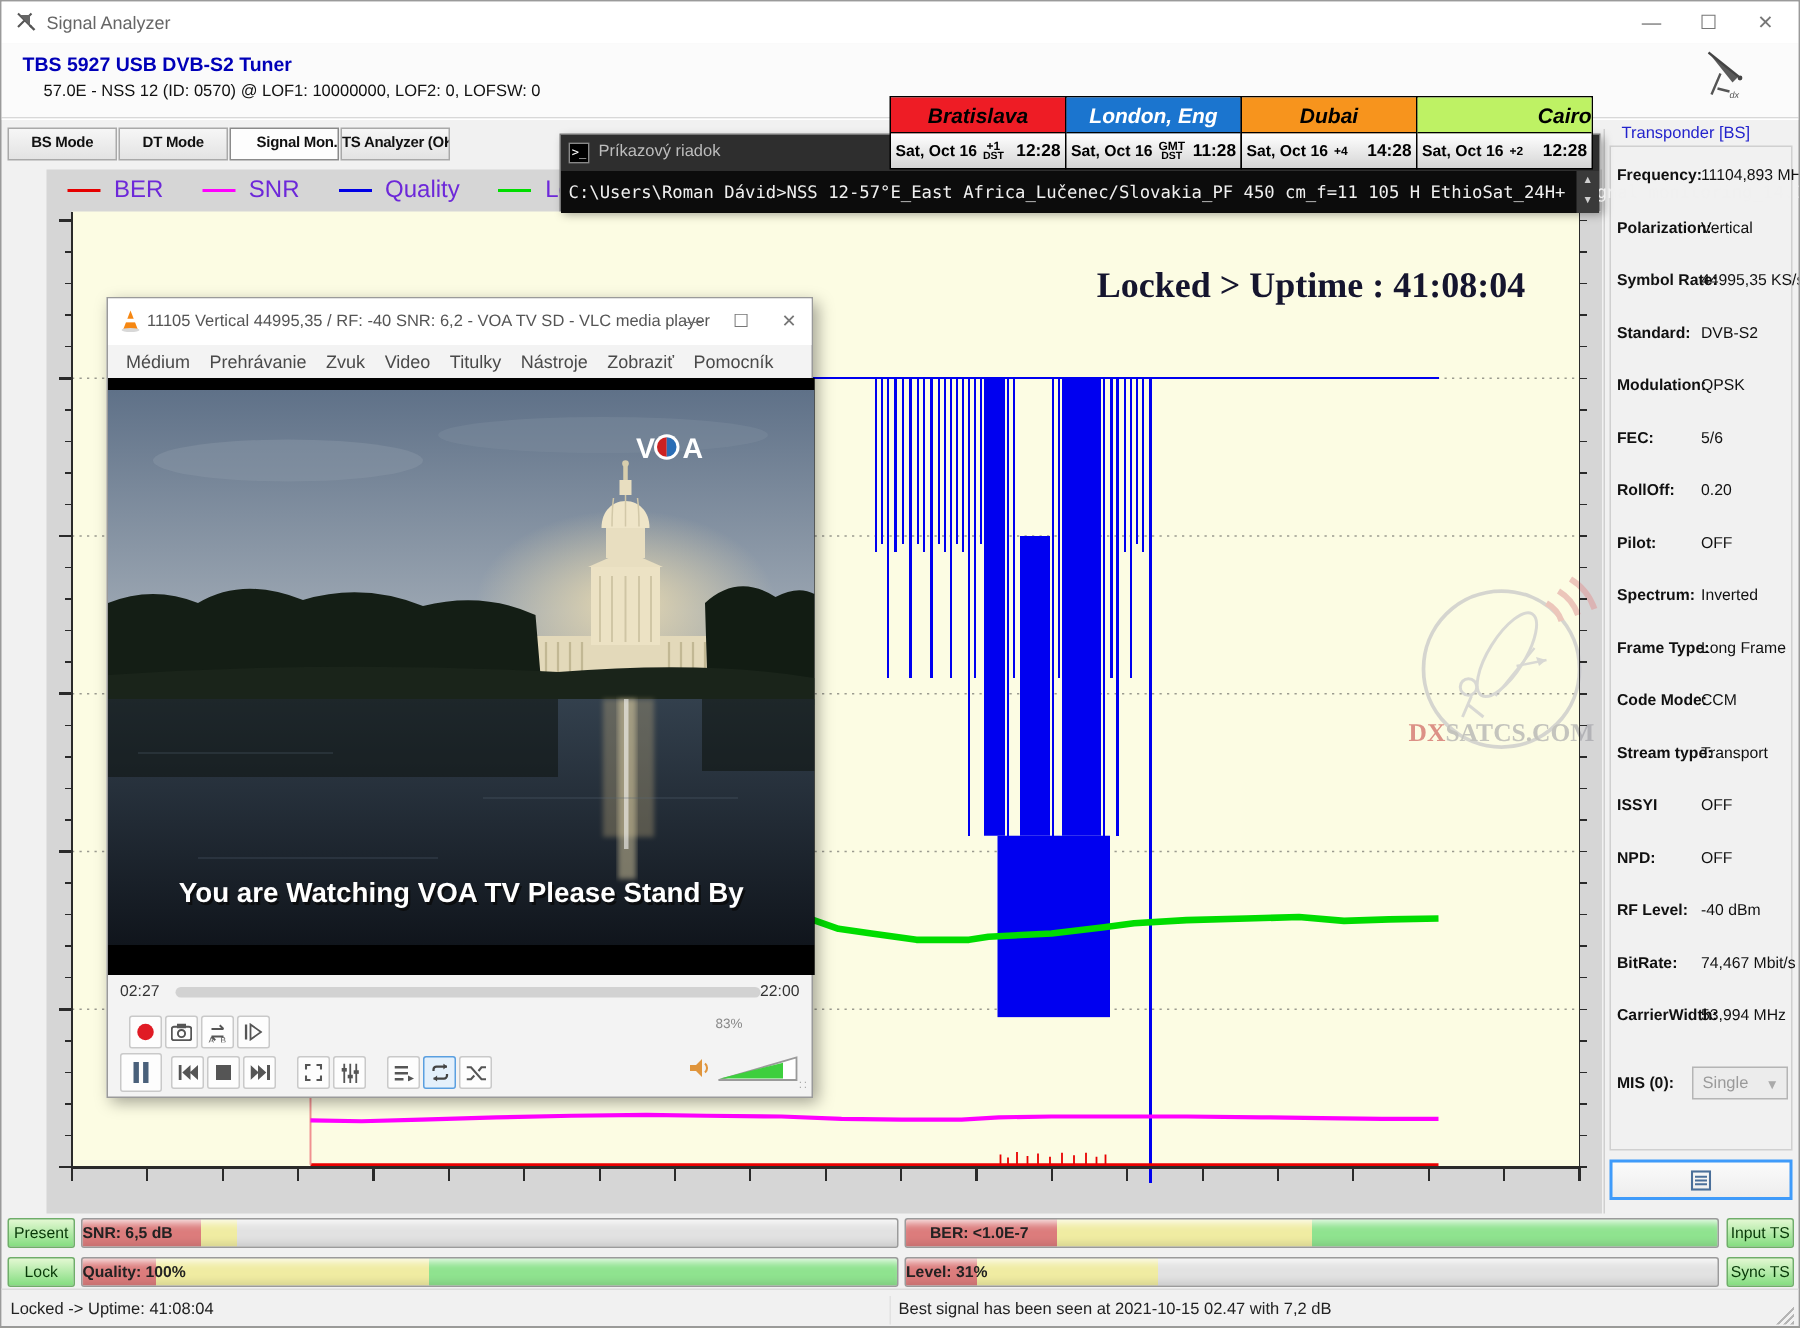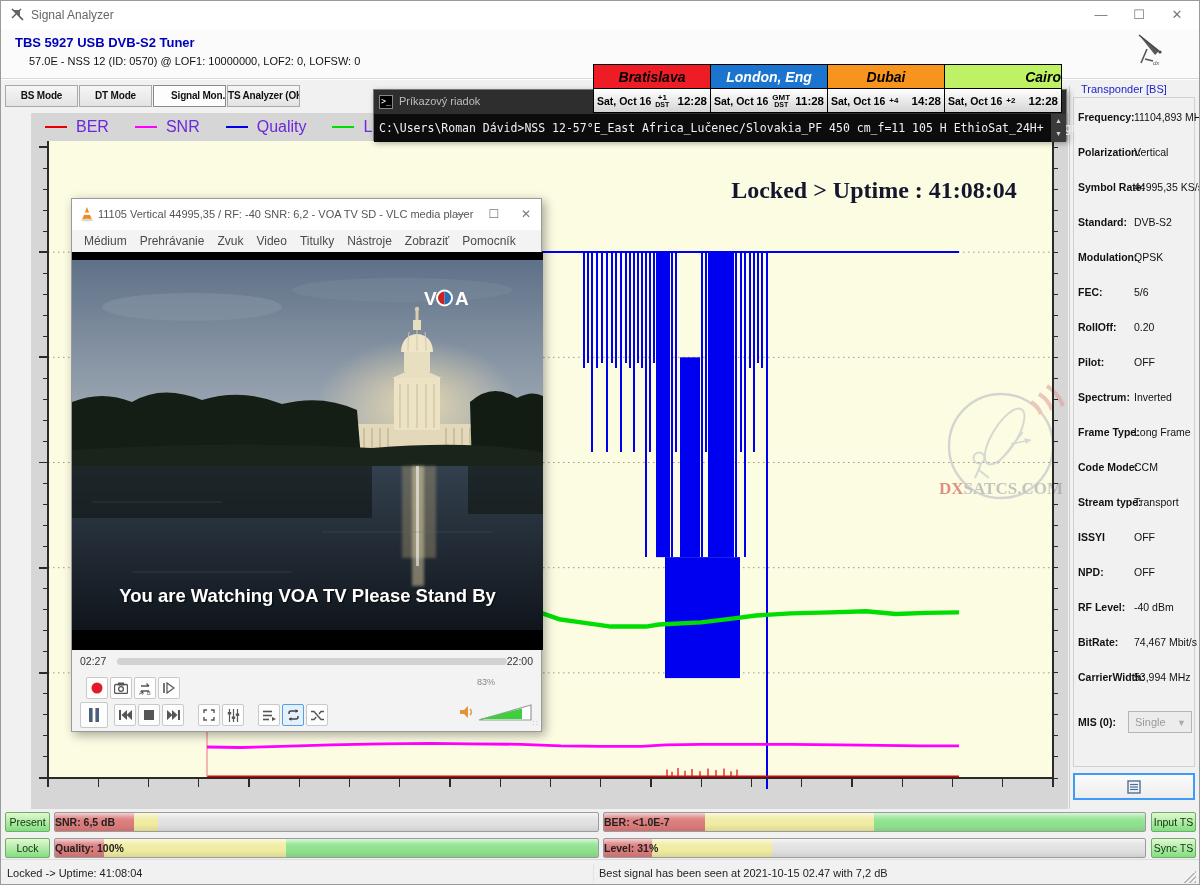--- a/index.html
+++ b/index.html
@@ -697,21 +697,21 @@
       <line x1="3" y1="4.5" x2="11" y2="4.5" stroke="#4a6f9a" stroke-width="1.2"></line>
       <line x1="3" y1="7" x2="11" y2="7" stroke="#4a6f9a" stroke-width="1.2"></line>
       <line x1="3" y1="9.5" x2="11" y2="9.5" stroke="#4a6f9a" stroke-width="1.2"></line>
     </svg>
   </div>
 
   <div class="green-btn" style="left:4px;top:811px">Present</div>
   <div class="sig-bar" style="left: 53px; top: 811px; width: 545px; background: linear-gradient(to right, rgb(220, 124, 124) 0%, rgb(220, 124, 124) 14.5%, rgb(240, 236, 162) 14.5%, rgb(240, 236, 162) 19%, rgb(226, 226, 226) 19%, rgb(226, 226, 226) 100%);" id="bar-snr">
     <span class="sig-text">SNR: 6,5 dB</span>
   </div>
-  <div class="sig-bar" style="left: 602px; top: 811px; width: 543px; background: linear-gradient(to right, rgb(220, 124, 124) 0%, rgb(220, 124, 124) 18.6%, rgb(240, 236, 162) 18.6%, rgb(240, 236, 162) 50%, rgb(143, 227, 143) 50%, rgb(143, 227, 143) 100%);" id="bar-ber">
+  <div class="sig-bar" style="left: 602px; top: 811px; width: 543px; background: linear-gradient(to right, rgb(220, 124, 124) 0%, rgb(220, 124, 124) 18.6%, rgb(240, 236, 162) 18.6%, rgb(240, 236, 162) 50%, rgb(143, 227, 143) 50%, rgb(143, 227, 143) 100%); padding-left: 16px;" id="bar-ber">
     <span class="sig-text">BER: &lt;1.0E-7</span>
   </div>
   <div class="green-btn" style="left:1150px;top:811px">Input TS</div>
 
   <div class="green-btn" style="left:4px;top:837px">Lock</div>
   <div class="sig-bar" style="left: 53px; top: 837px; width: 545px; background: linear-gradient(to right, rgb(220, 124, 124) 0%, rgb(220, 124, 124) 9%, rgb(240, 236, 162) 9%, rgb(240, 236, 162) 42.5%, rgb(143, 227, 143) 42.5%, rgb(143, 227, 143) 100%);" id="bar-quality">
     <span class="sig-text">Quality: 100%</span>
   </div>
   <div class="sig-bar" style="left: 602px; top: 837px; width: 543px; background: linear-gradient(to right, rgb(220, 124, 124) 0%, rgb(220, 124, 124) 8.8%, rgb(240, 236, 162) 8.8%, rgb(240, 236, 162) 31%, rgb(226, 226, 226) 31%, rgb(226, 226, 226) 100%);" id="bar-level">
     <span class="sig-text">Level: 31%</span>

